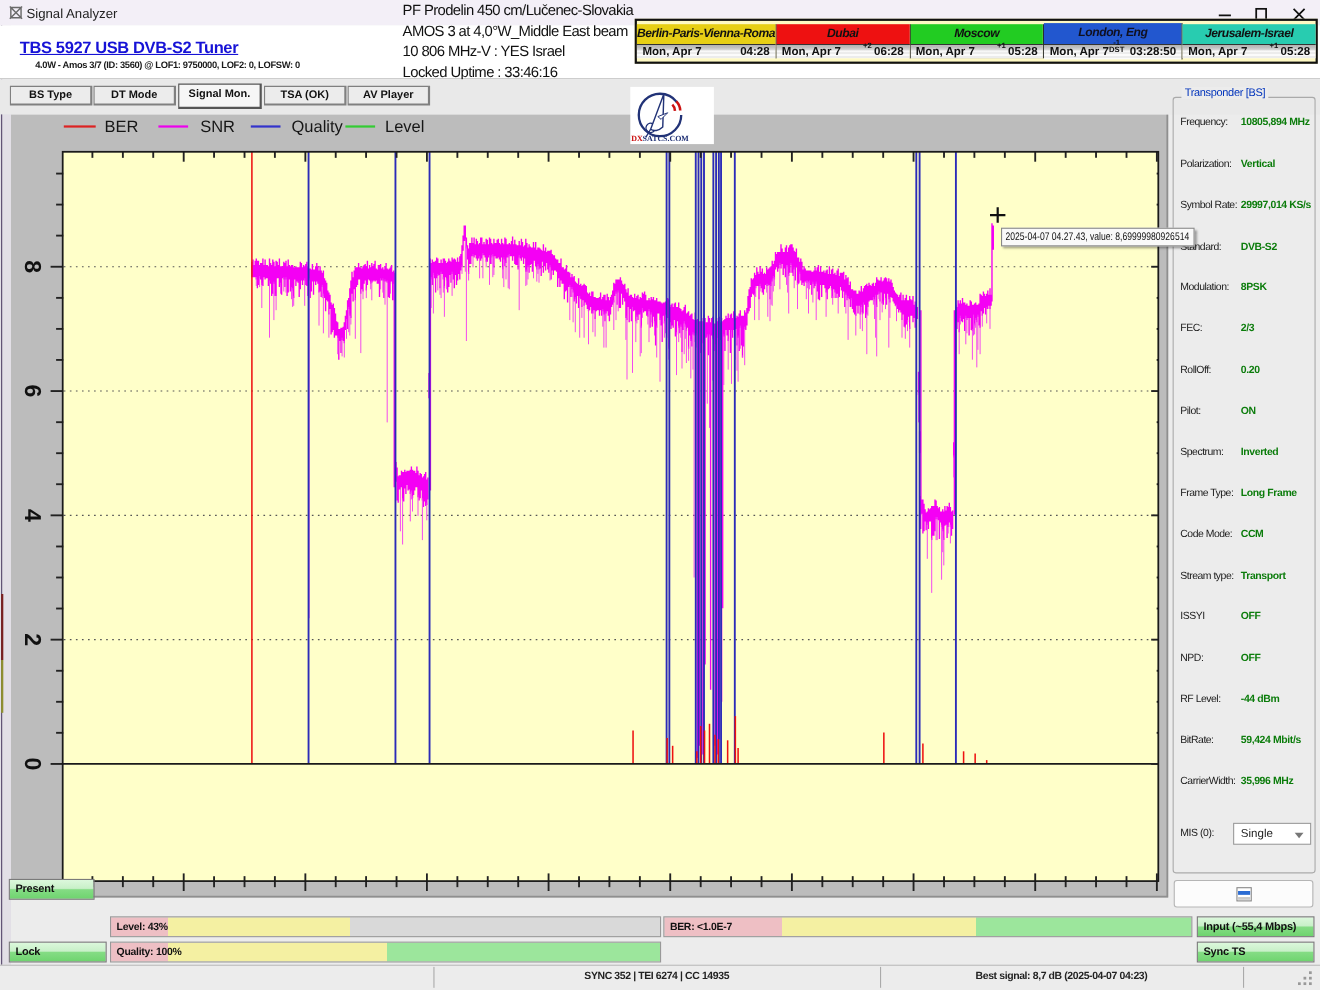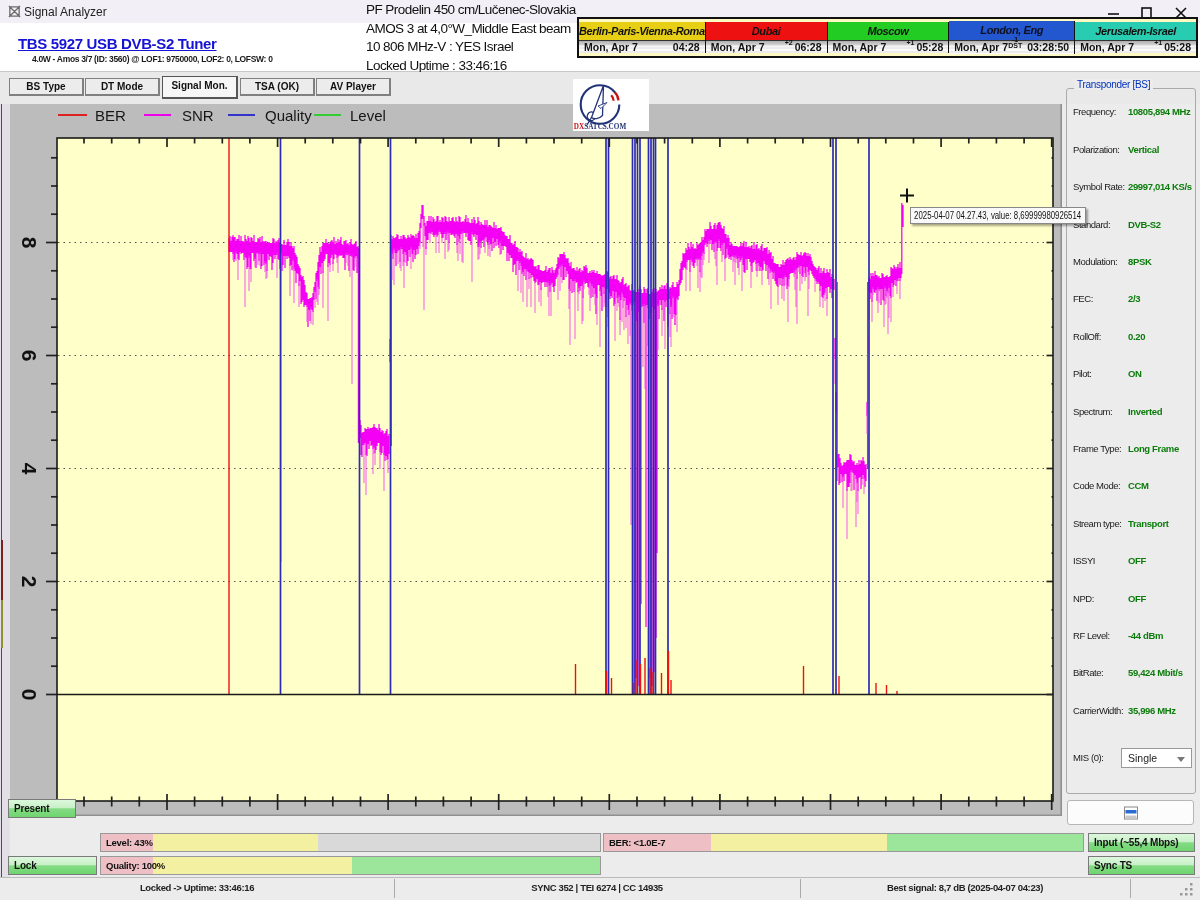--- a/index.html
+++ b/index.html
@@ -308,29 +308,28 @@
 <div class="tpr" style="top:106px"><span class="tpl">Frequency:</span><span class="tpv">10805,894 MHz</span></div><div class="tpr" style="top:144px"><span class="tpl">Polarization:</span><span class="tpv">Vertical</span></div><div class="tpr" style="top:181px"><span class="tpl">Symbol Rate:</span><span class="tpv">29997,014 KS/s</span></div><div class="tpr" style="top:219px"><span class="tpl">Standard:</span><span class="tpv">DVB-S2</span></div><div class="tpr" style="top:256px"><span class="tpl">Modulation:</span><span class="tpv">8PSK</span></div><div class="tpr" style="top:293px"><span class="tpl">FEC:</span><span class="tpv">2/3</span></div><div class="tpr" style="top:331px"><span class="tpl">RollOff:</span><span class="tpv">0.20</span></div><div class="tpr" style="top:368px"><span class="tpl">Pilot:</span><span class="tpv">ON</span></div><div class="tpr" style="top:406px"><span class="tpl">Spectrum:</span><span class="tpv">Inverted</span></div><div class="tpr" style="top:443px"><span class="tpl">Frame Type:</span><span class="tpv">Long Frame</span></div><div class="tpr" style="top:480px"><span class="tpl">Code Mode:</span><span class="tpv">CCM</span></div><div class="tpr" style="top:518px"><span class="tpl">Stream type:</span><span class="tpv">Transport</span></div><div class="tpr" style="top:555px"><span class="tpl">ISSYI</span><span class="tpv">OFF</span></div><div class="tpr" style="top:593px"><span class="tpl">NPD:</span><span class="tpv">OFF</span></div><div class="tpr" style="top:630px"><span class="tpl">RF Level:</span><span class="tpv">-44 dBm</span></div><div class="tpr" style="top:667px"><span class="tpl">BitRate:</span><span class="tpv">59,424 Mbit/s</span></div><div class="tpr" style="top:705px"><span class="tpl">CarrierWidth:</span><span class="tpv">35,996 MHz</span></div>
 <div class="abs" id="mislab">MIS (0):</div>
 <div class="abs" id="combo">Single</div>
 <div class="abs" id="btn">
       <svg style="position:absolute;left:55px;top:4px" width="16" height="16" viewBox="0 0 16 16">
         <rect x="1.5" y="2" width="13" height="12" fill="#fff" stroke="#888"></rect>
         <rect x="2.5" y="5" width="11" height="3.5" fill="#2b6cd4"></rect>
         <rect x="2.5" y="10.5" width="11" height="2.5" fill="#c9c9c9"></rect>
       </svg>
     </div>
-<div class="gbtn" style="left:8px;top:799px;width:68px">Present</div>
+<div class="gbtn" style="left:8px;top:799px;width:78px">Present</div>
 <div class="gbtn" style="left:8px;top:856px;width:89px">Lock</div>
 <div class="pbar" style="left:100px;top:833px;width:501px;background:linear-gradient(90deg,#eebfc4 0 52px,#f4f0a2 52px 217px,#d9d9d9 217px 100%)"><span>Level: 43%</span></div>
 <div class="pbar" style="left:100px;top:856px;width:501px;background:linear-gradient(90deg,#eebfc4 0 52px,#f4f0a2 52px 251px,#9ce69c 251px 100%)"><span>Quality: 100%</span></div>
 <div class="pbar" style="left:603px;top:833px;width:481px;background:linear-gradient(90deg,#eebfc4 0 107px,#f4f0a2 107px 283px,#9ce69c 283px 100%)"><span>BER: &lt;1.0E-7</span></div>
 <div class="gbtn" style="left:1088px;top:833px;width:107px">Input (~55,4 Mbps)</div>
 <div class="gbtn" style="left:1088px;top:856px;width:107px">Sync TS</div>
 <div class="abs" id="sbar"></div>
-<div class="sseg" style="left:0;top:882px;width:394px">Locked -&gt; Uptime: 33:46:16</div>
 <div class="sseg" style="left:394px;top:882px;width:406px">SYNC 352 | TEI 6274 | CC 14935</div>
 <div class="sseg" style="left:800px;top:882px;width:330px">Best signal: 8,7 dB (2025-04-07 04:23)</div>
 <div class="sdiv" style="left:394px;top:879px"></div>
 <div class="sdiv" style="left:800px;top:879px"></div>
 <div class="sdiv" style="left:1130px;top:879px"></div>
 <svg class="abs" style="left:1180px;top:882px" width="14" height="14" viewBox="0 0 14 14">
       <g fill="#999">
         <rect x="10" y="1" width="2.5" height="2.5"></rect>
         <rect x="10" y="6" width="2.5" height="2.5"></rect>
         <rect x="10" y="11" width="2.5" height="2.5"></rect>

